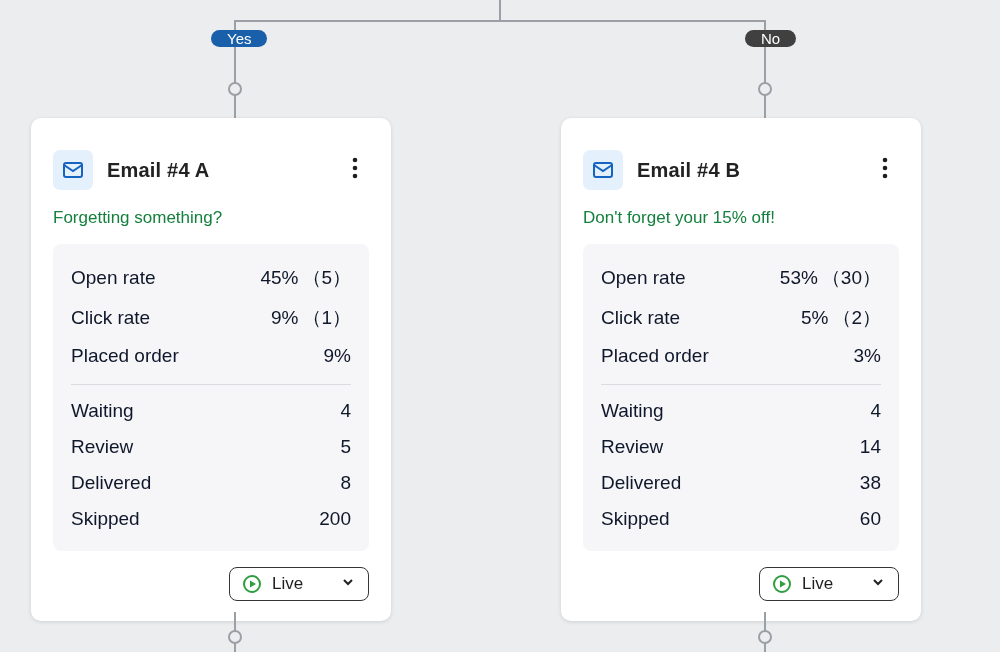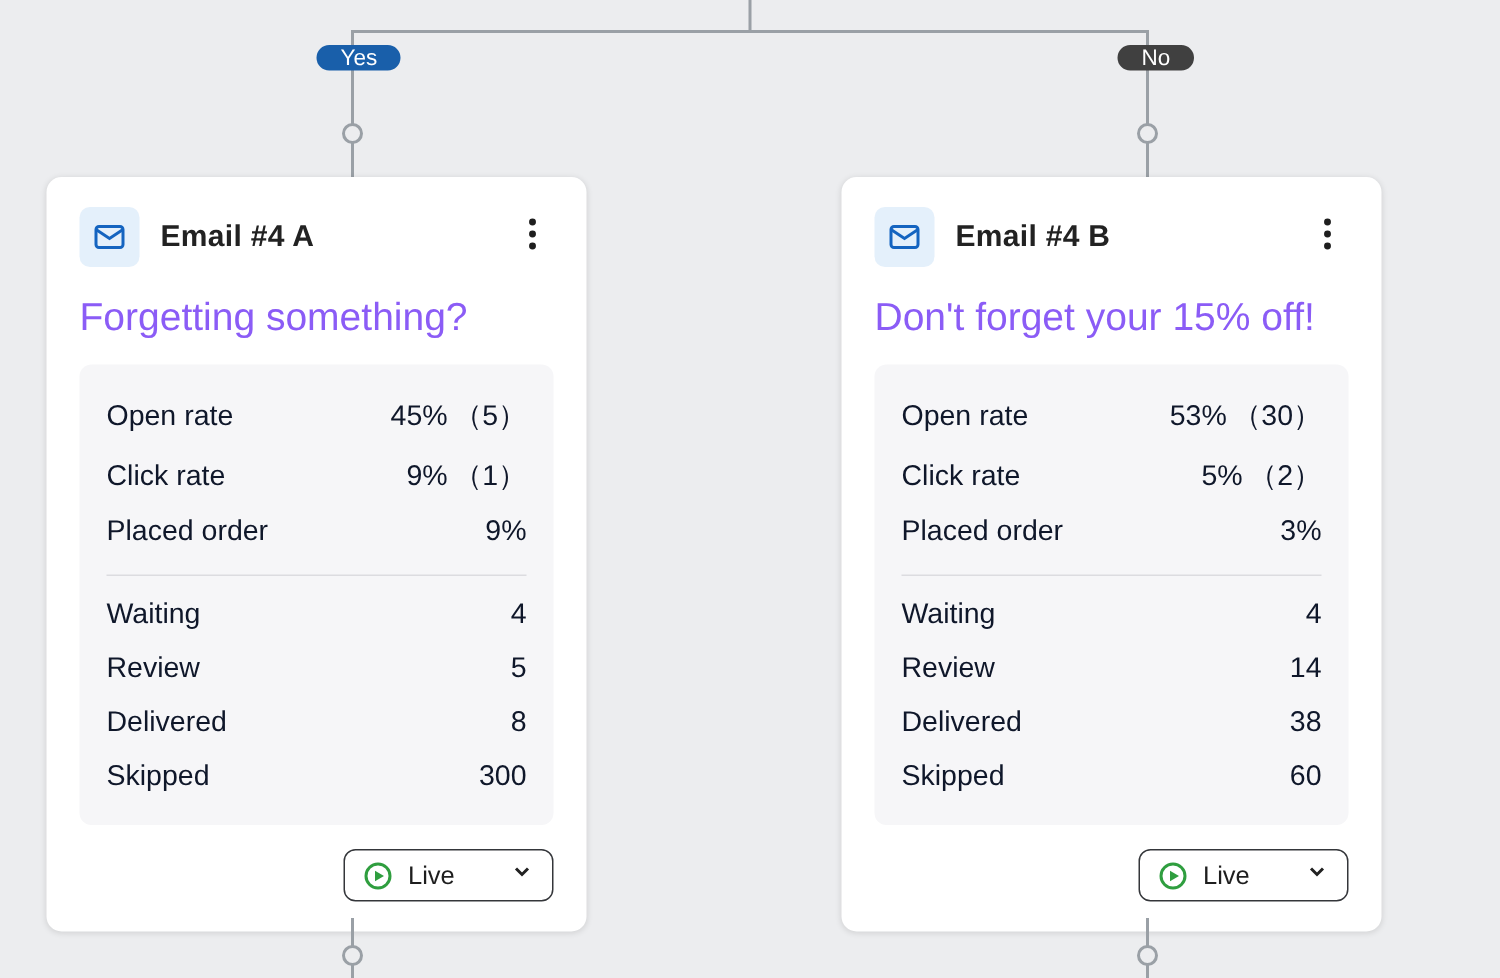--- a/index.html
+++ b/index.html
@@ -55,21 +55,21 @@
   .pill-no  { background: #404040; }
 
   
   .card {
     position: absolute;
     top: 118px;
     width: 360px;
     background: #ffffff;
     border-radius: 10px;
     box-shadow: 0 1px 4px rgba(0,0,0,0.12);
-    padding: 20px 22px 20px 22px;
+    padding: 32px 22px 20px 22px;
   }
   .card-head {
     display: flex;
     align-items: center;
     gap: 14px;
     margin-bottom: 18px;
   }
   .email-icon {
     width: 40px;
     height: 40px;
@@ -92,22 +92,22 @@
     width: 28px;
     height: 28px;
     display: flex;
     align-items: center;
     justify-content: center;
     cursor: pointer;
   }
   .dots-btn svg circle { fill: #1e1e1e; }
 
   .subject {
-    font-size: 26px;
-    color: #8b5cf6;
+    font-size: 17px;
+    color: #15803d;
     margin-bottom: 16px;
   }
 
   .stats {
     background: #f6f6f8;
     border-radius: 8px;
     padding: 14px 18px 14px 18px;
   }
   .stats-row {
     display: flex;
@@ -215,21 +215,21 @@
     <div class="stats-row">
       <span class="label">Review</span>
       <span class="value">5</span>
     </div>
     <div class="stats-row">
       <span class="label">Delivered</span>
       <span class="value">8</span>
     </div>
     <div class="stats-row">
       <span class="label">Skipped</span>
-      <span class="value">300</span>
+      <span class="value">200</span>
     </div>
   </div>
 
   <div class="footer">
     <div class="status-select">
       <span class="play-icon">
         <svg width="20" height="20" viewBox="0 0 20 20">
             <circle cx="10" cy="10" r="8"></circle>
             <path d="M8 6.5 L14 10 L8 13.5 Z"></path>
           </svg>

